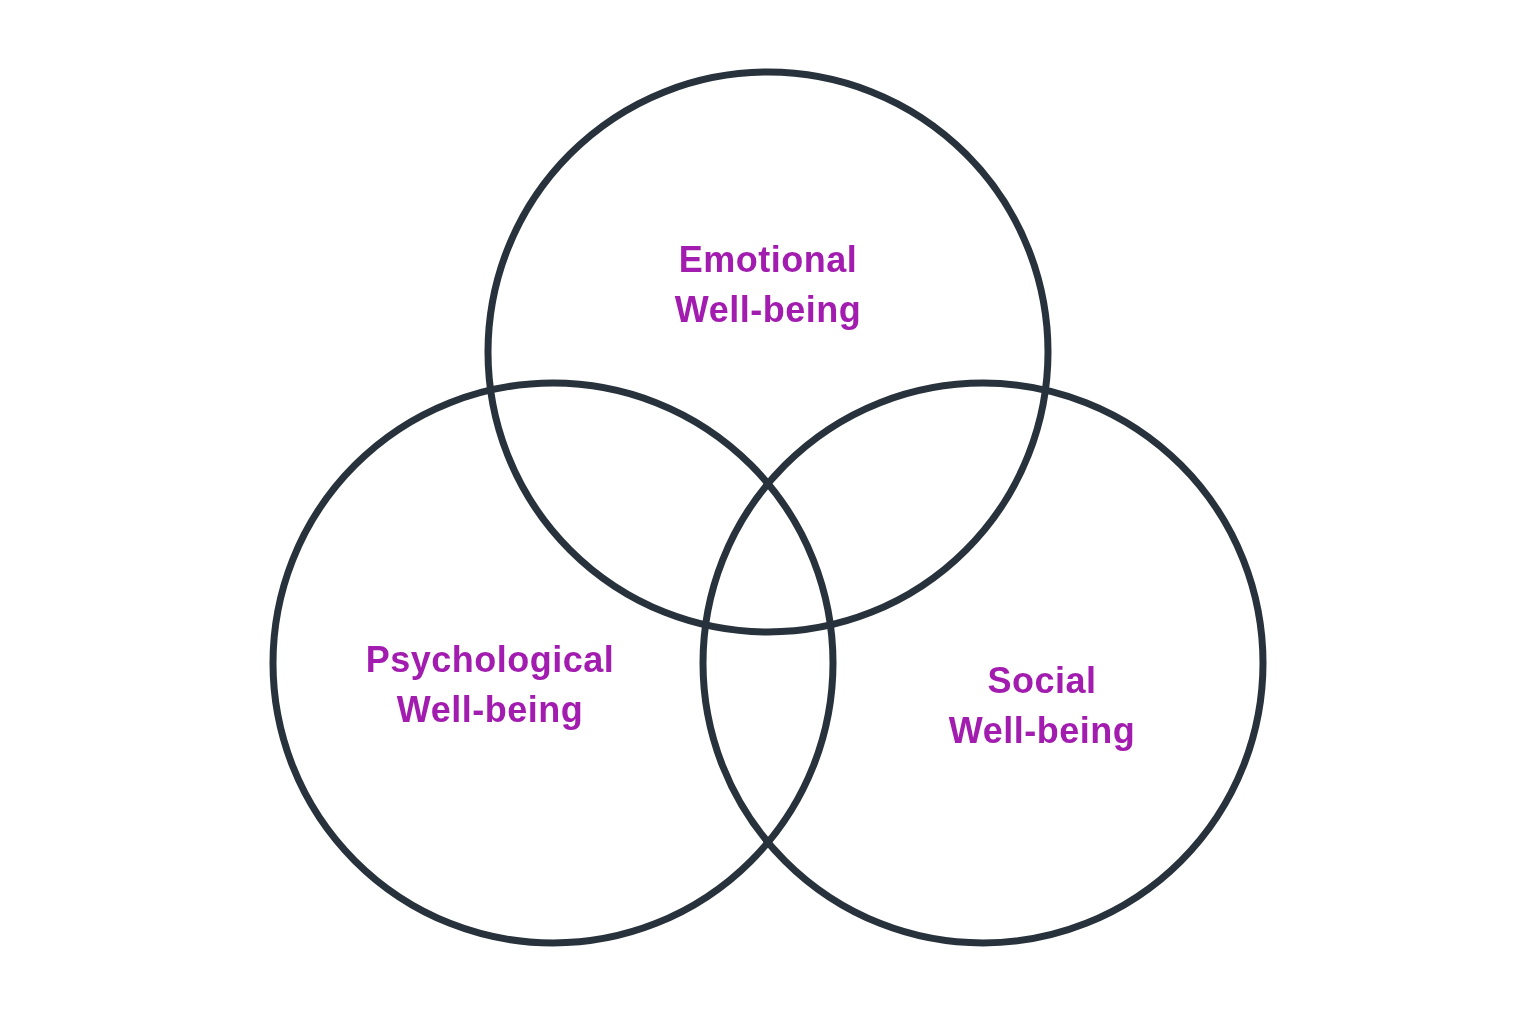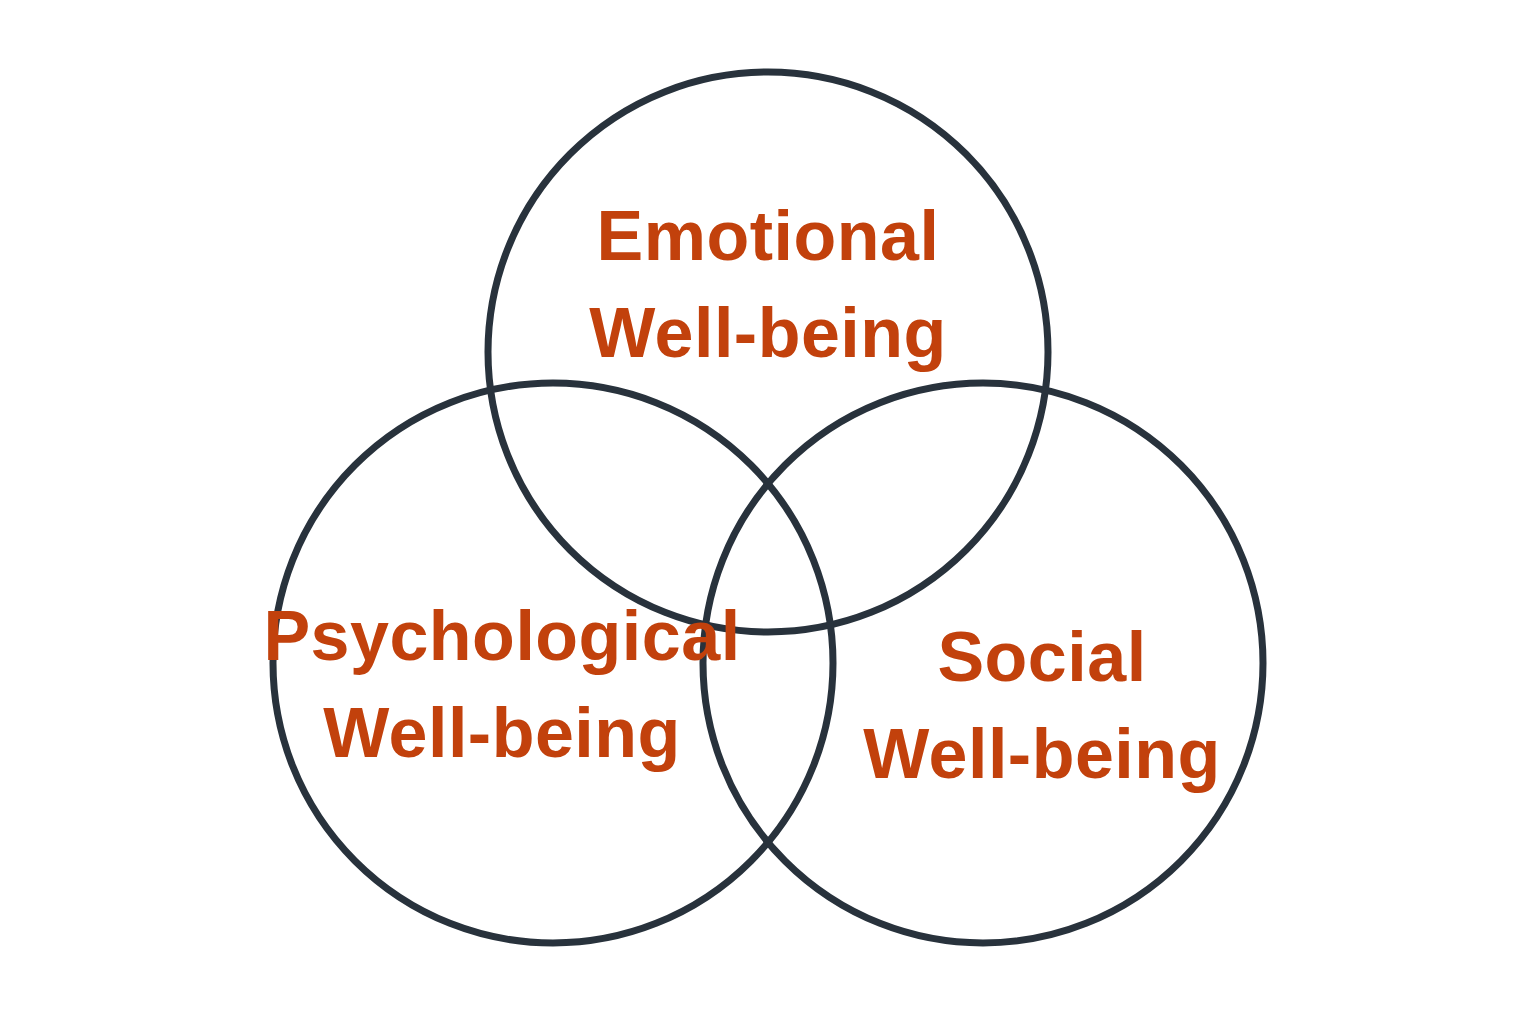--- a/index.html
+++ b/index.html
@@ -20,31 +20,31 @@
     top: 0;
     left: 0;
     width: 1536px;
     height: 1024px;
   }
   .circle-label {
     position: absolute;
     transform: translate(-50%, -50%);
     text-align: center;
     font-weight: 700;
-    font-size: 70px;
+    font-size: 36px;
     line-height: 1.38;
-    color: #c2410c;
+    color: #a21caf;
     letter-spacing: 0.5px;
     white-space: nowrap;
   }
   .circle-label span {
     display: block;
   }
   .label-emotional     { left: 768px;  top: 285px; }
-  .label-psychological { left: 502px;  top: 685px; }
+  .label-psychological { left: 490px;  top: 685px; }
   .label-social        { left: 1042px; top: 706px; }
 </style>
 </head>
 <body>
 
 <div class="canvas">
 
   <svg class="venn-svg" viewBox="0 0 1536 1024" aria-hidden="true">
     <circle cx="768" cy="352" r="280" fill="none" stroke-width="7" stroke="#28323c"></circle>
     <circle cx="553" cy="663" r="280" fill="none" stroke-width="7" stroke="#28323c"></circle>

